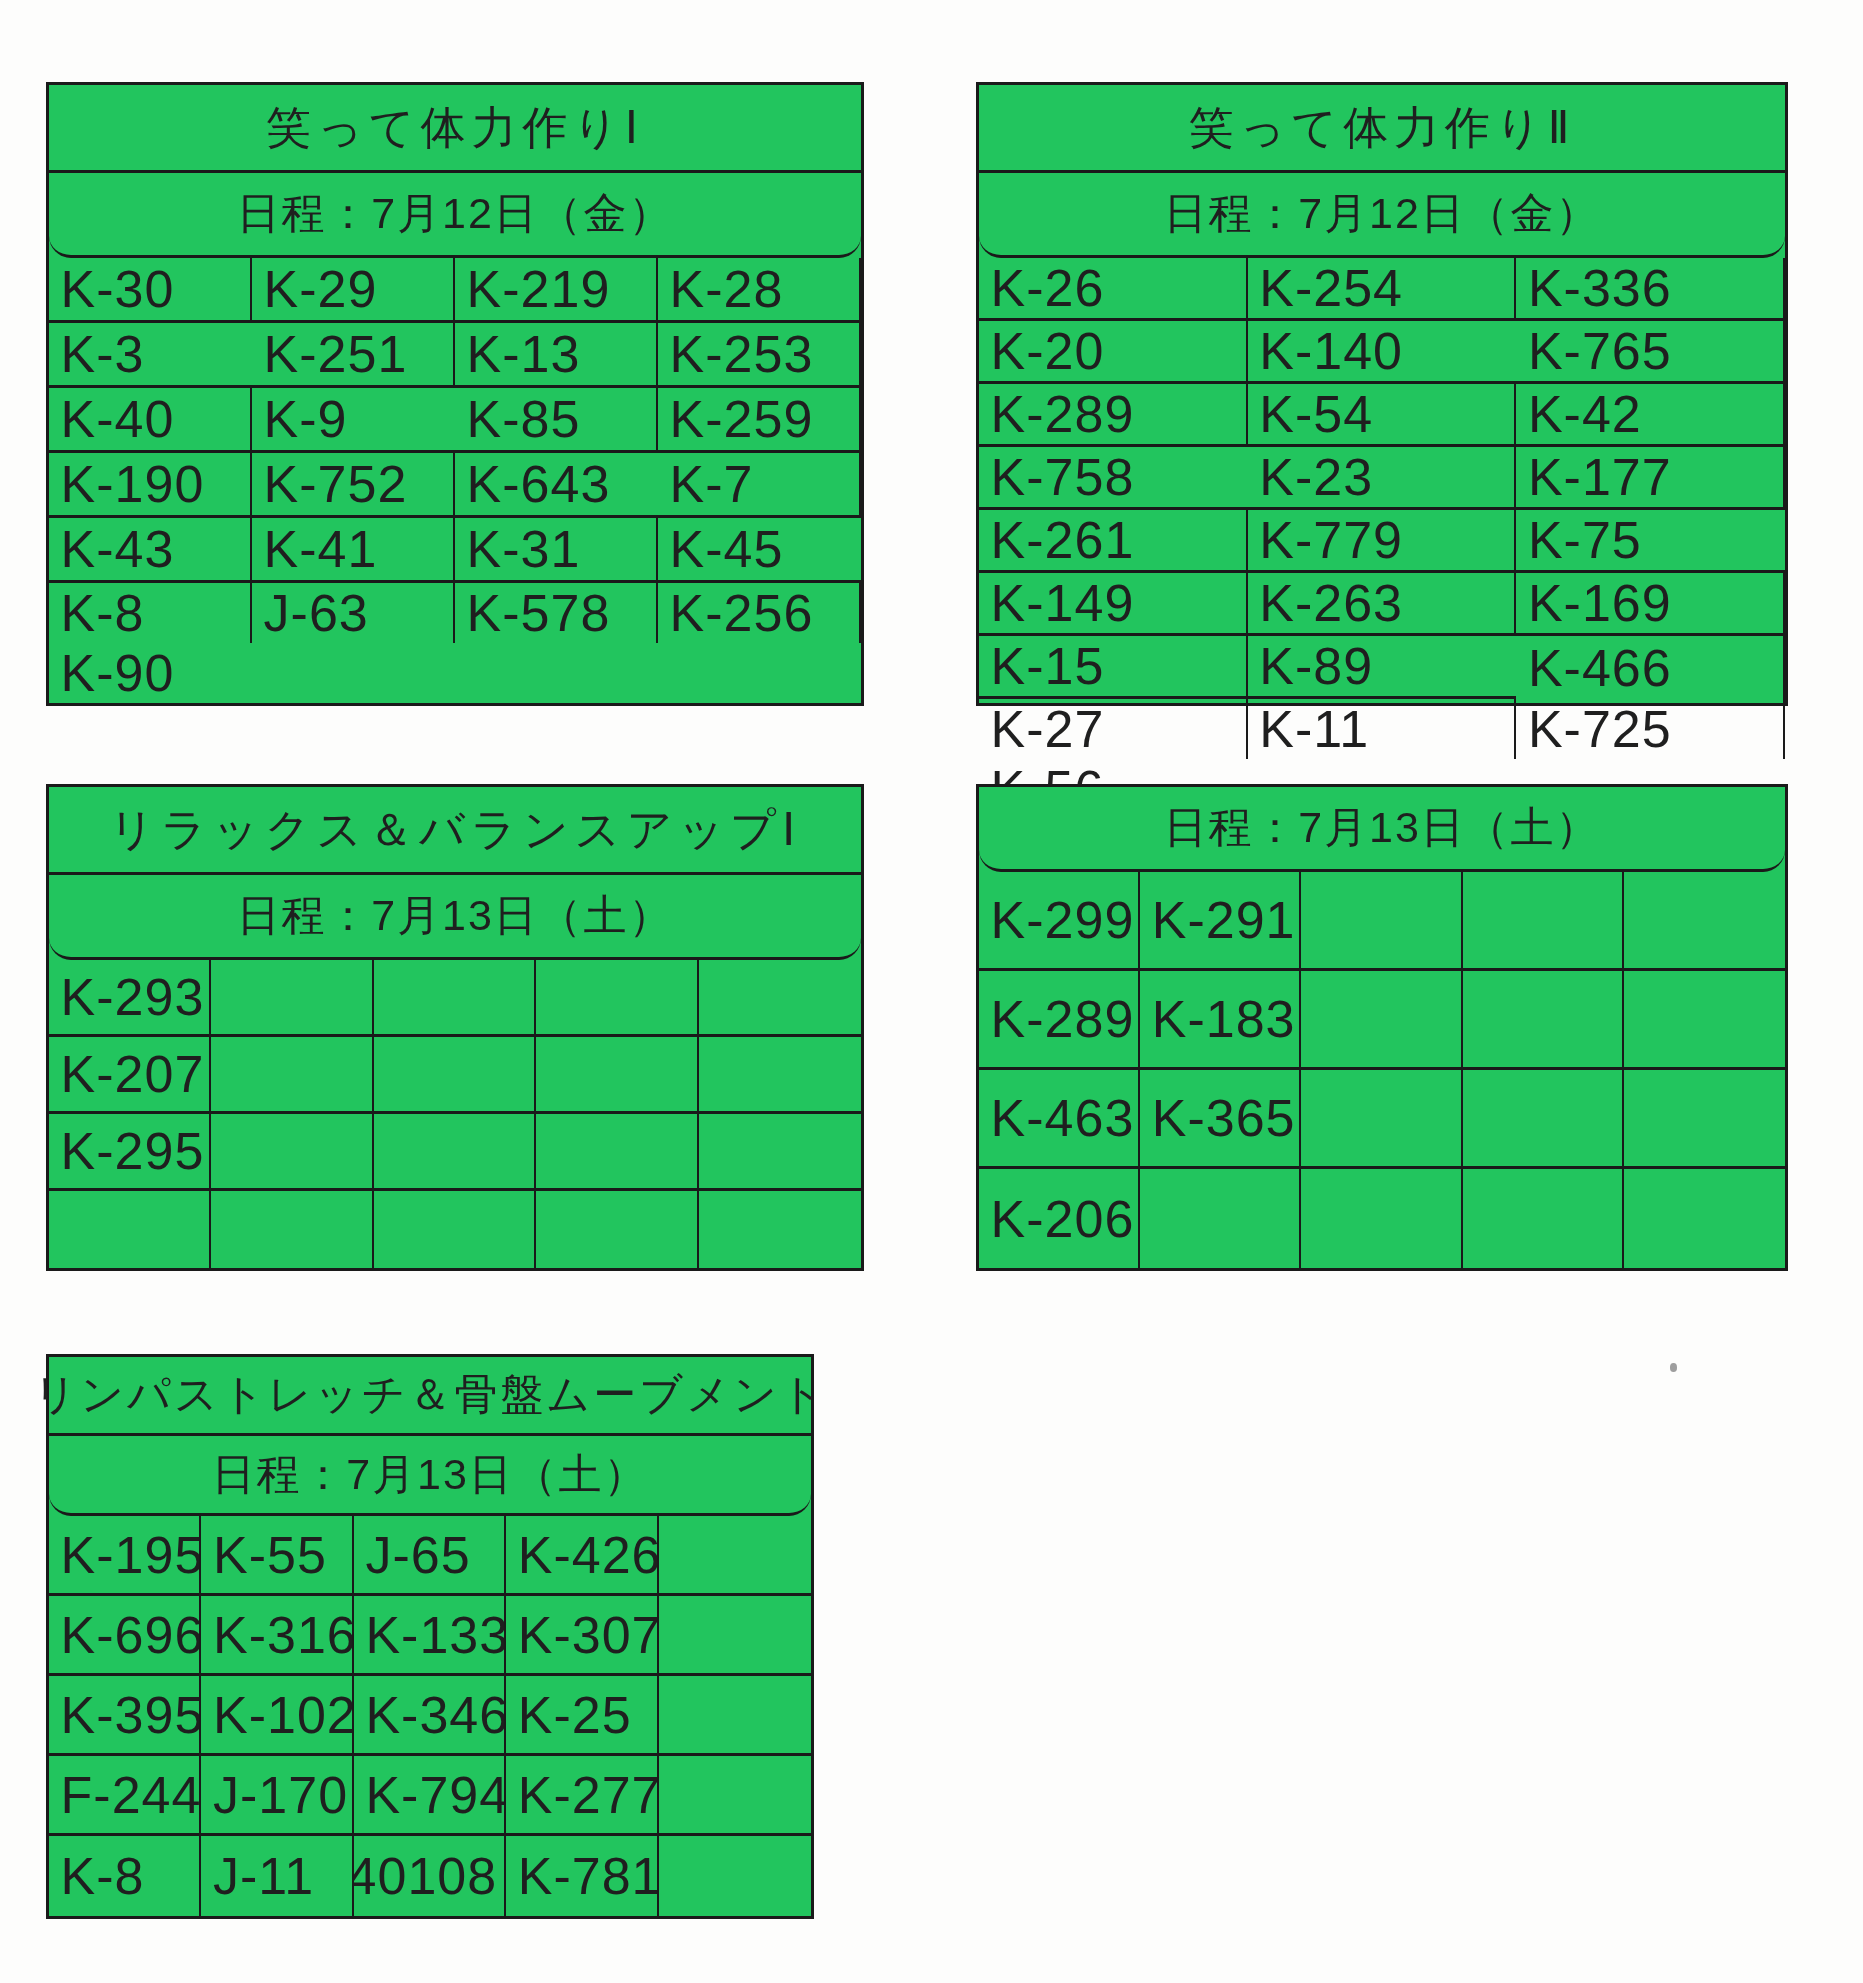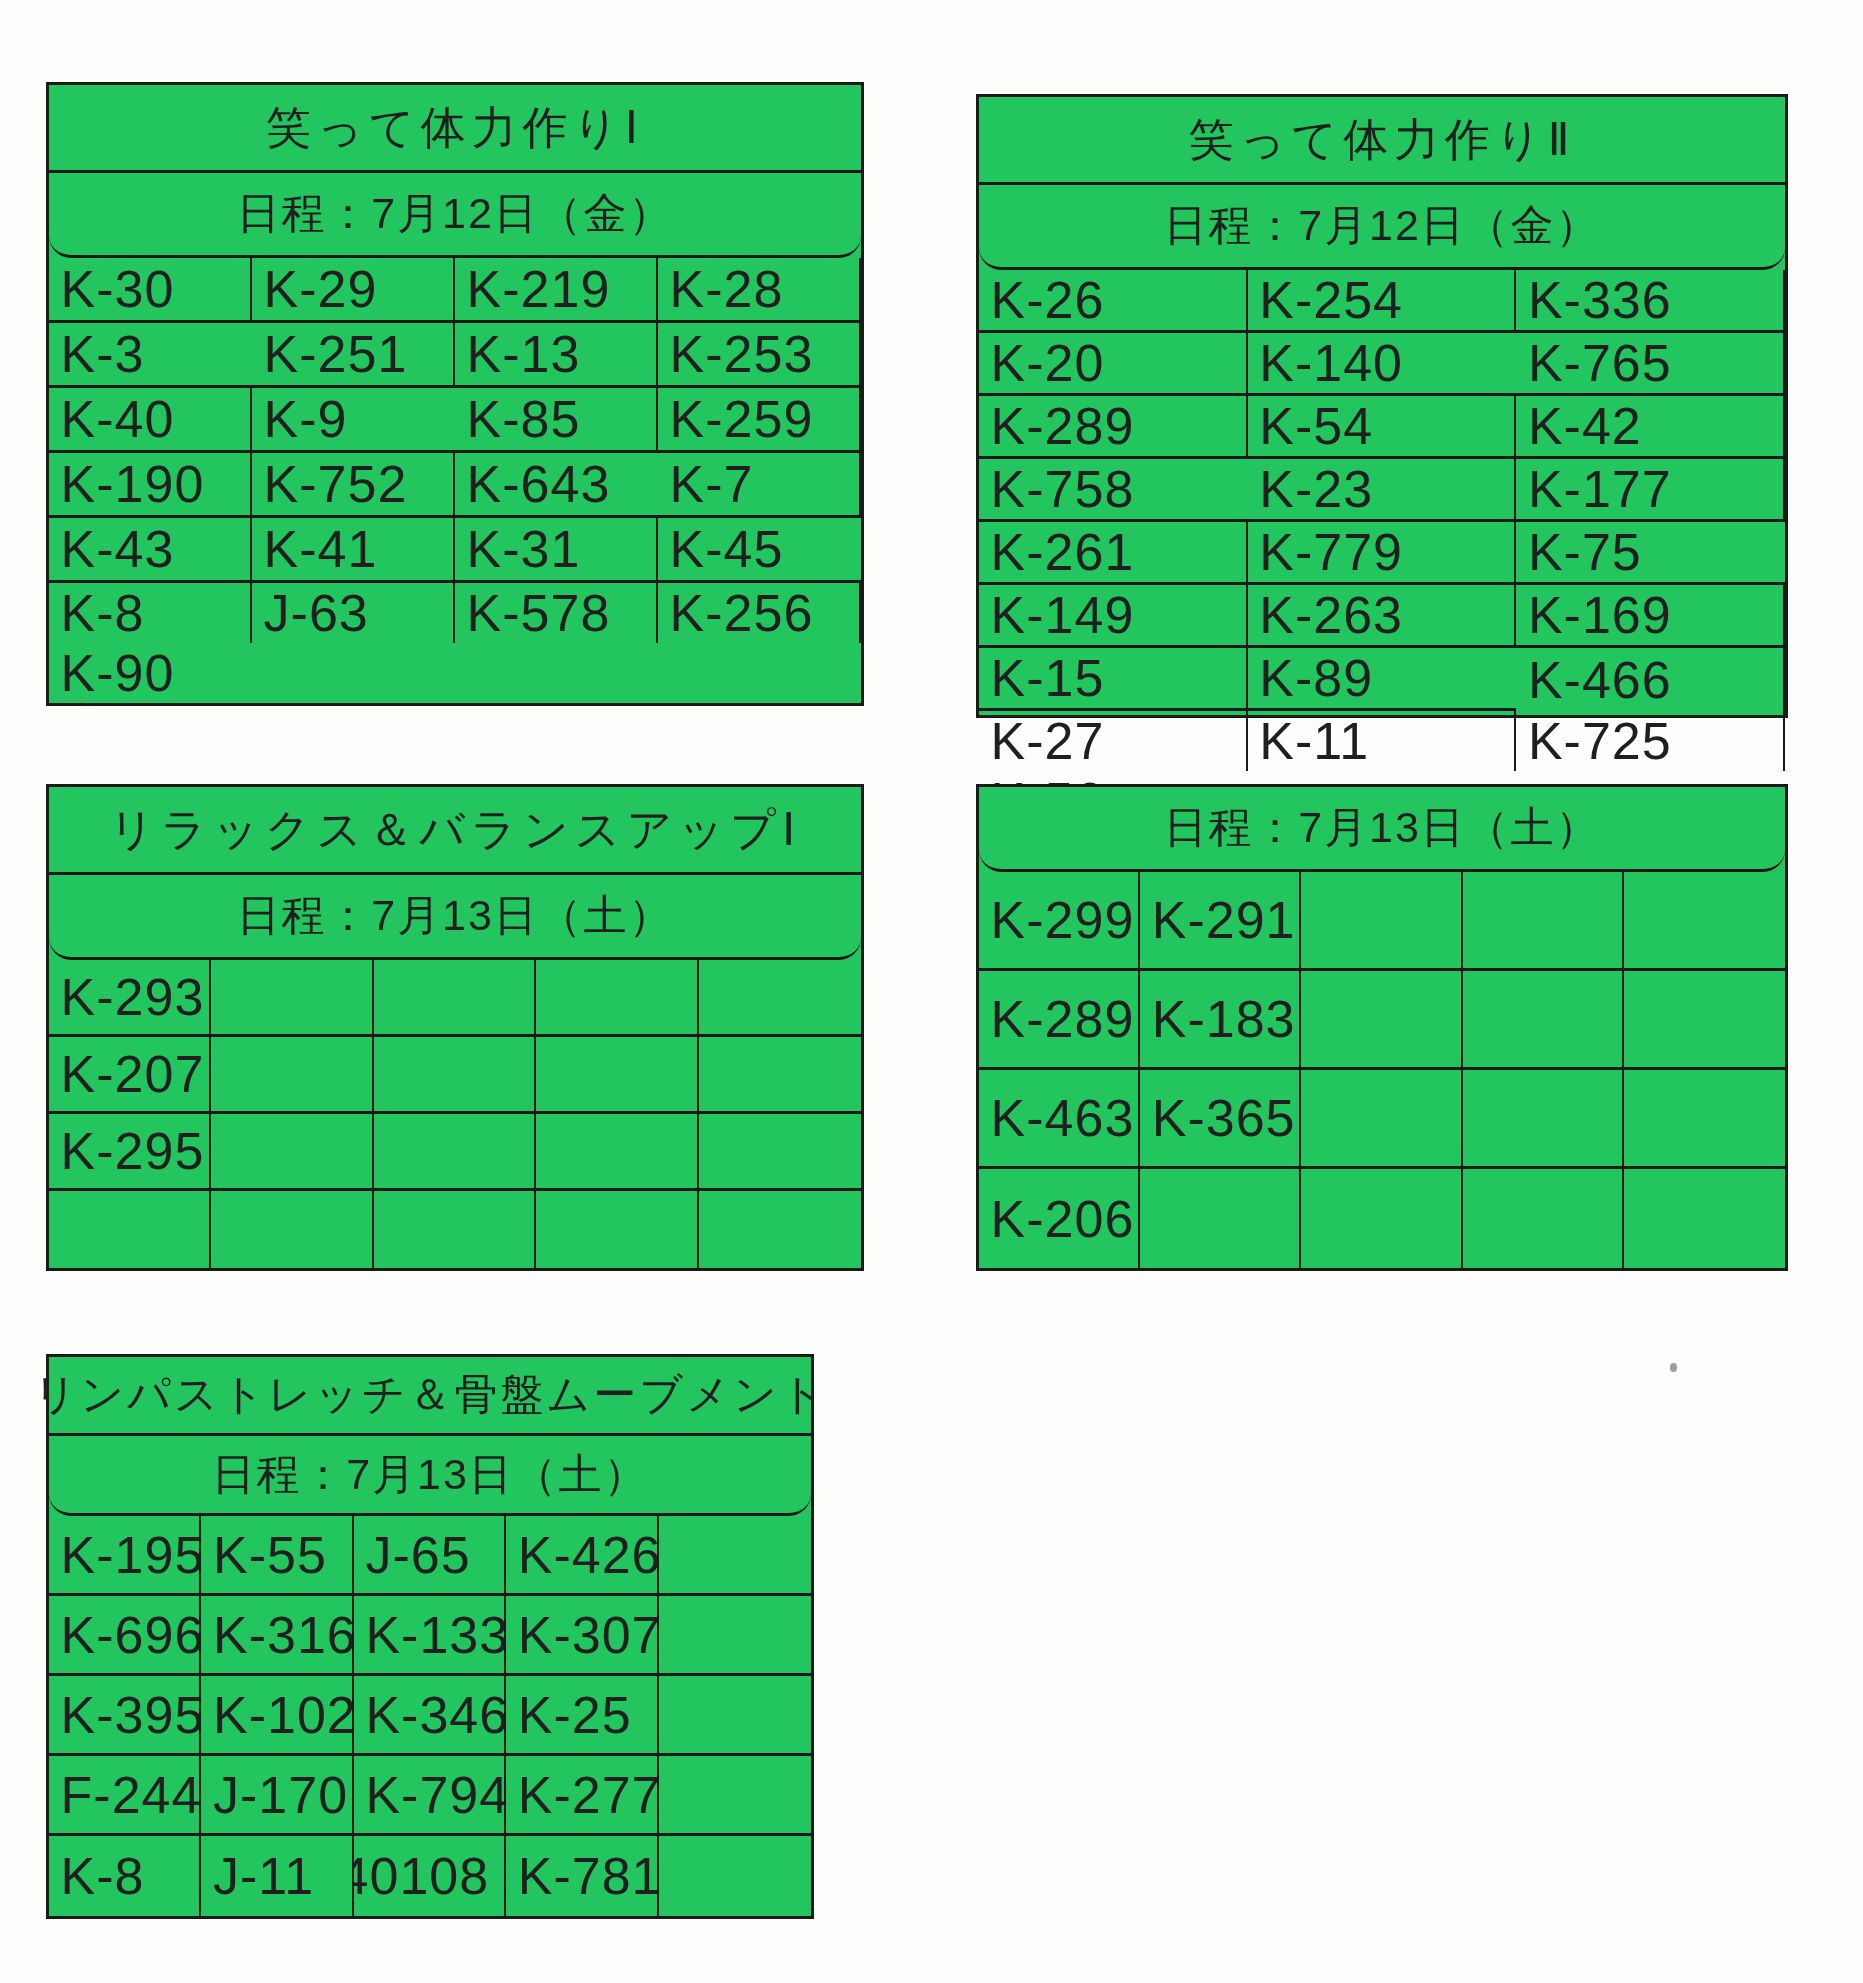--- a/index.html
+++ b/index.html
@@ -19,21 +19,21 @@
   }
   .sheet-table {
     position: absolute;
     box-sizing: border-box;
     border: 3.9px solid #1a1a1a;
     background: #22c55e;
     display: flex;
     flex-direction: column;
   }
   .t1 { left: 46px;   top: 82px;   width: 818px; height: 624px; }
-  .t2 { left: 976px; top: 82px;   width: 812px; height: 624px; margin-top: 12px; }
+  .t2 { left: 976px; top: 82px;   width: 812px; height: 624px; }
   .t3 { left: 46px;   top: 784px;  width: 818px; height: 487px; }
   .t4 { left: 976px; top: 784px;  width: 812px; height: 487px; }
   .t5 { left: 46px;   top: 1354px; width: 768px; height: 565px; }
 
   .title-row {
     height: 85px;
     flex: 0 0 auto;
     border-bottom: 3.9px solid #1a1a1a;
     display: flex;
     align-items: center;
@@ -72,21 +72,21 @@
     font-size: 52px;
     letter-spacing: 1px;
     overflow: hidden;
     white-space: nowrap;
   }
   .cell.col-last { border-right: none; }
   .cell.row-last { border-bottom: none; }
   .cell.num {
     justify-content: flex-end;
     padding-left: 0;
-    padding-right: 15px;
+    padding-right: 7px;
   }
   .speck {
     position: absolute;
     left: 1670px;
     top: 1363px;
     width: 6.8px;
     height: 8.7px;
     border-radius: 50%;
     background: #8d8d8d;
     opacity: 0.85;

